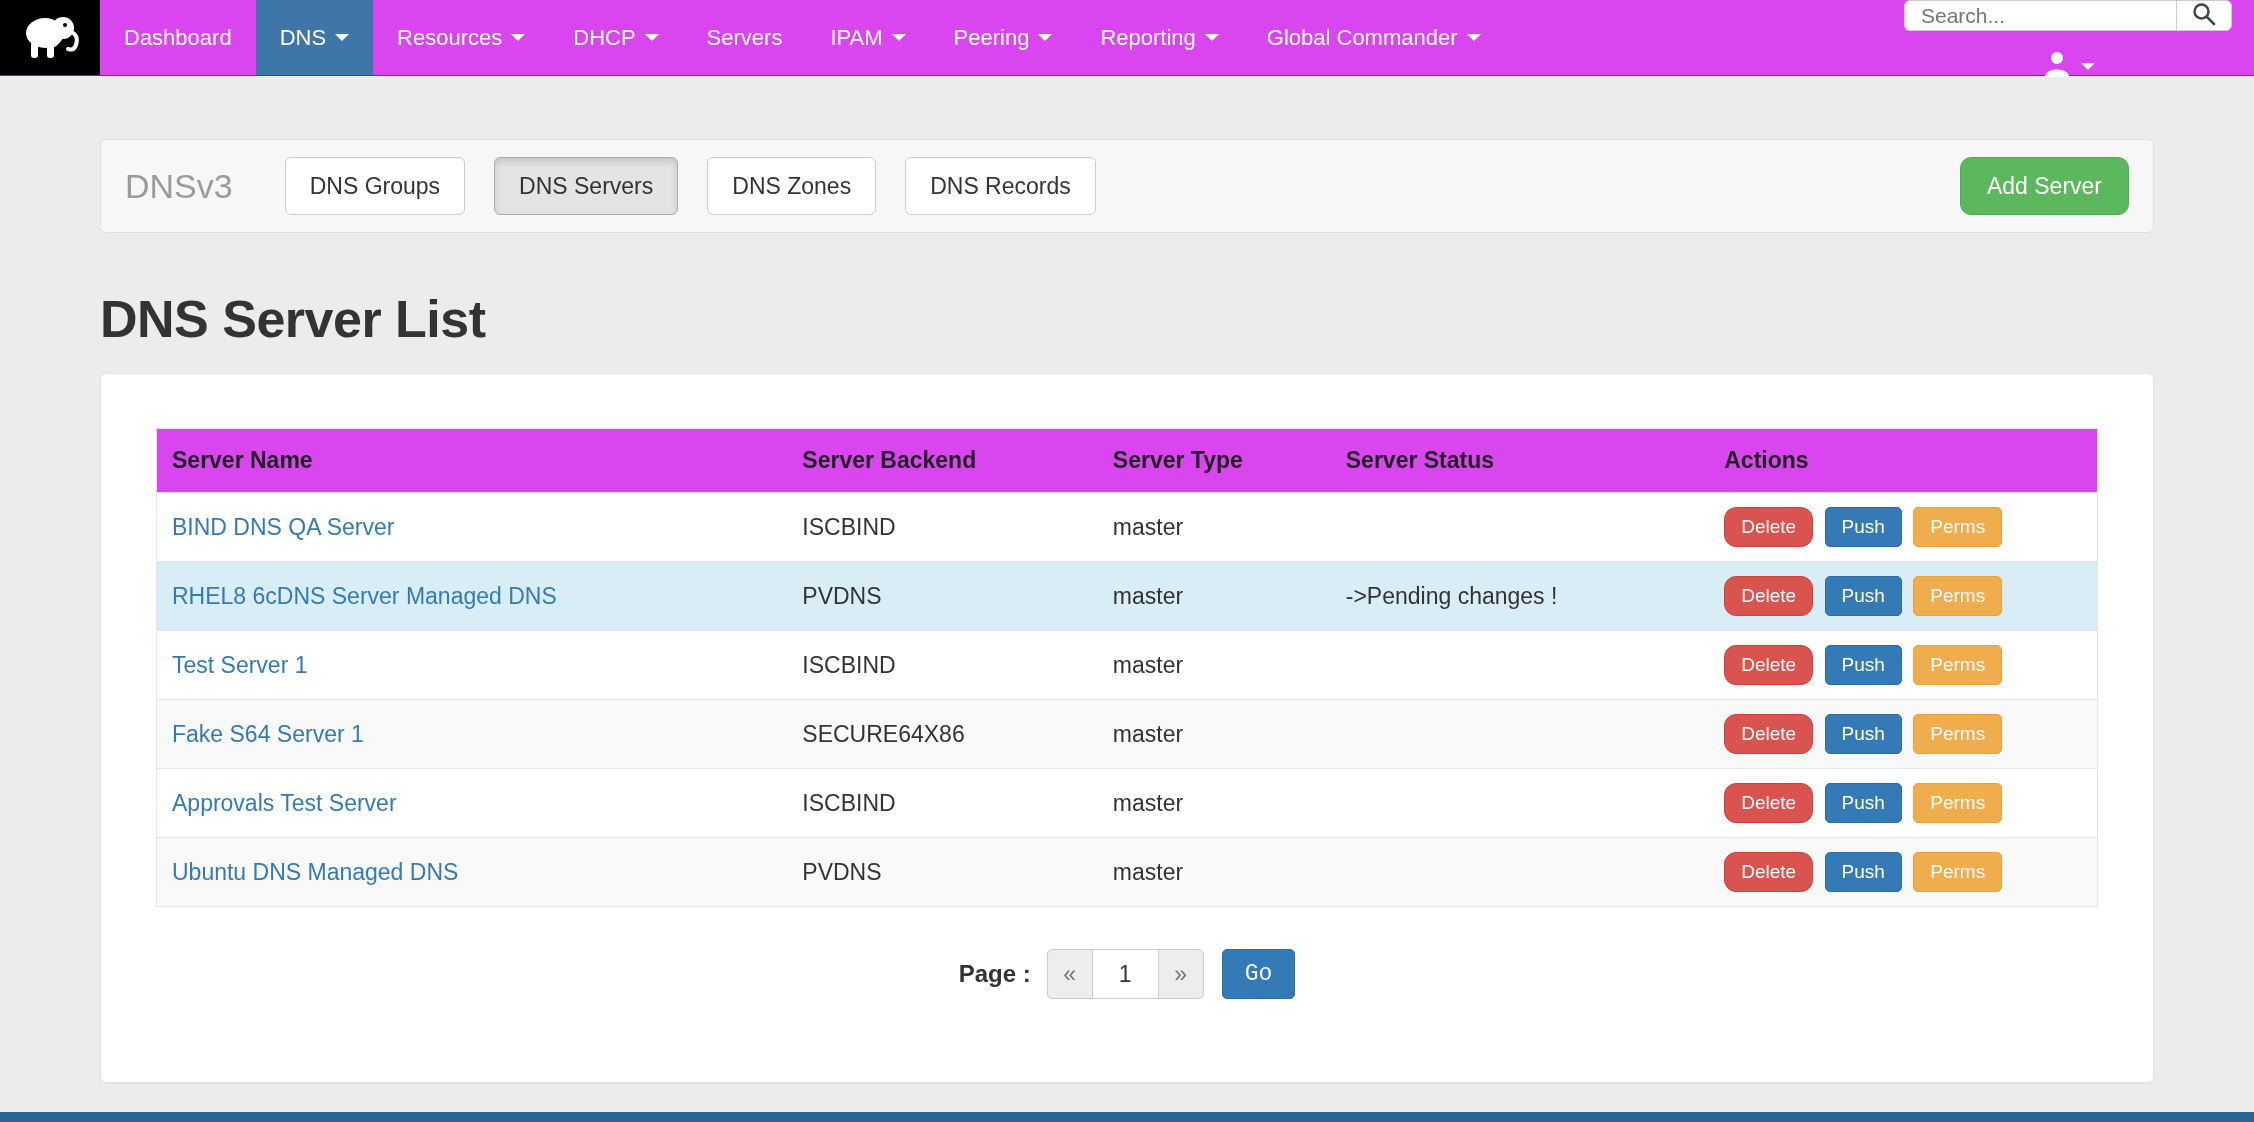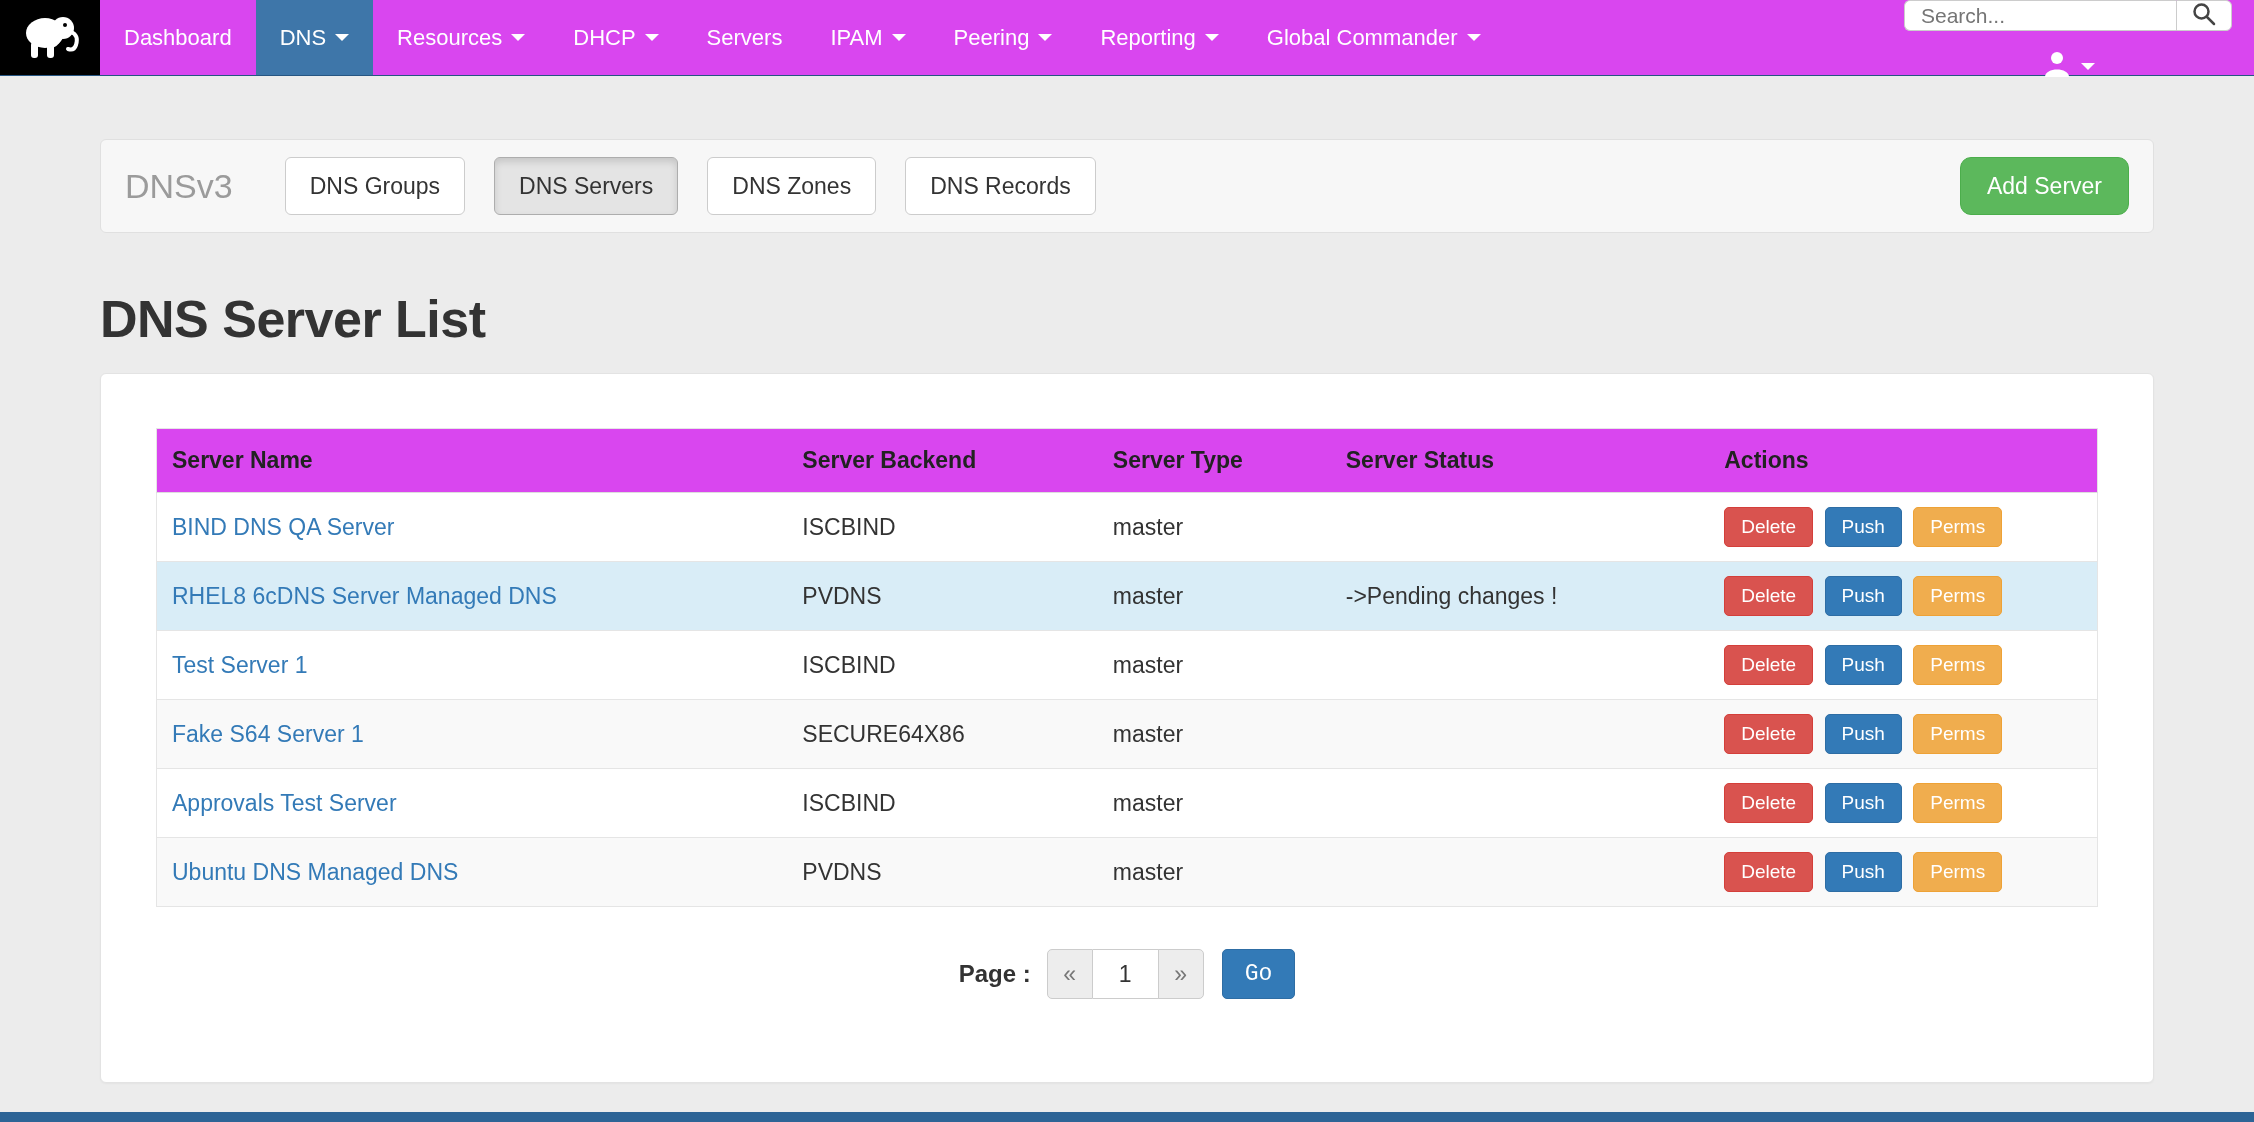--- a/index.html
+++ b/index.html
@@ -186,21 +186,21 @@
   }
   .btn-sm {
     display: inline-block;
     padding: 8px 16px;
     font-size: 19px;
     border-radius: 5px;
     color: #fff;
     border: 1px solid transparent;
     margin-right: 5px;
   }
-  .btn-danger  { background: #d9534f; border-color: #d43f3a; }
+  .btn-danger  { background: #d9534f; border-color: #d43f3a; border-radius: 12px; }
   .btn-primary { background: #337ab7; border-color: #2e6da4; }
   .btn-warning { background: #f0ad4e; border-color: #eea236; }
 
   
   .pagination-row {
     display: flex;
     align-items: center;
     justify-content: center;
     margin-top: 42px;
   }

